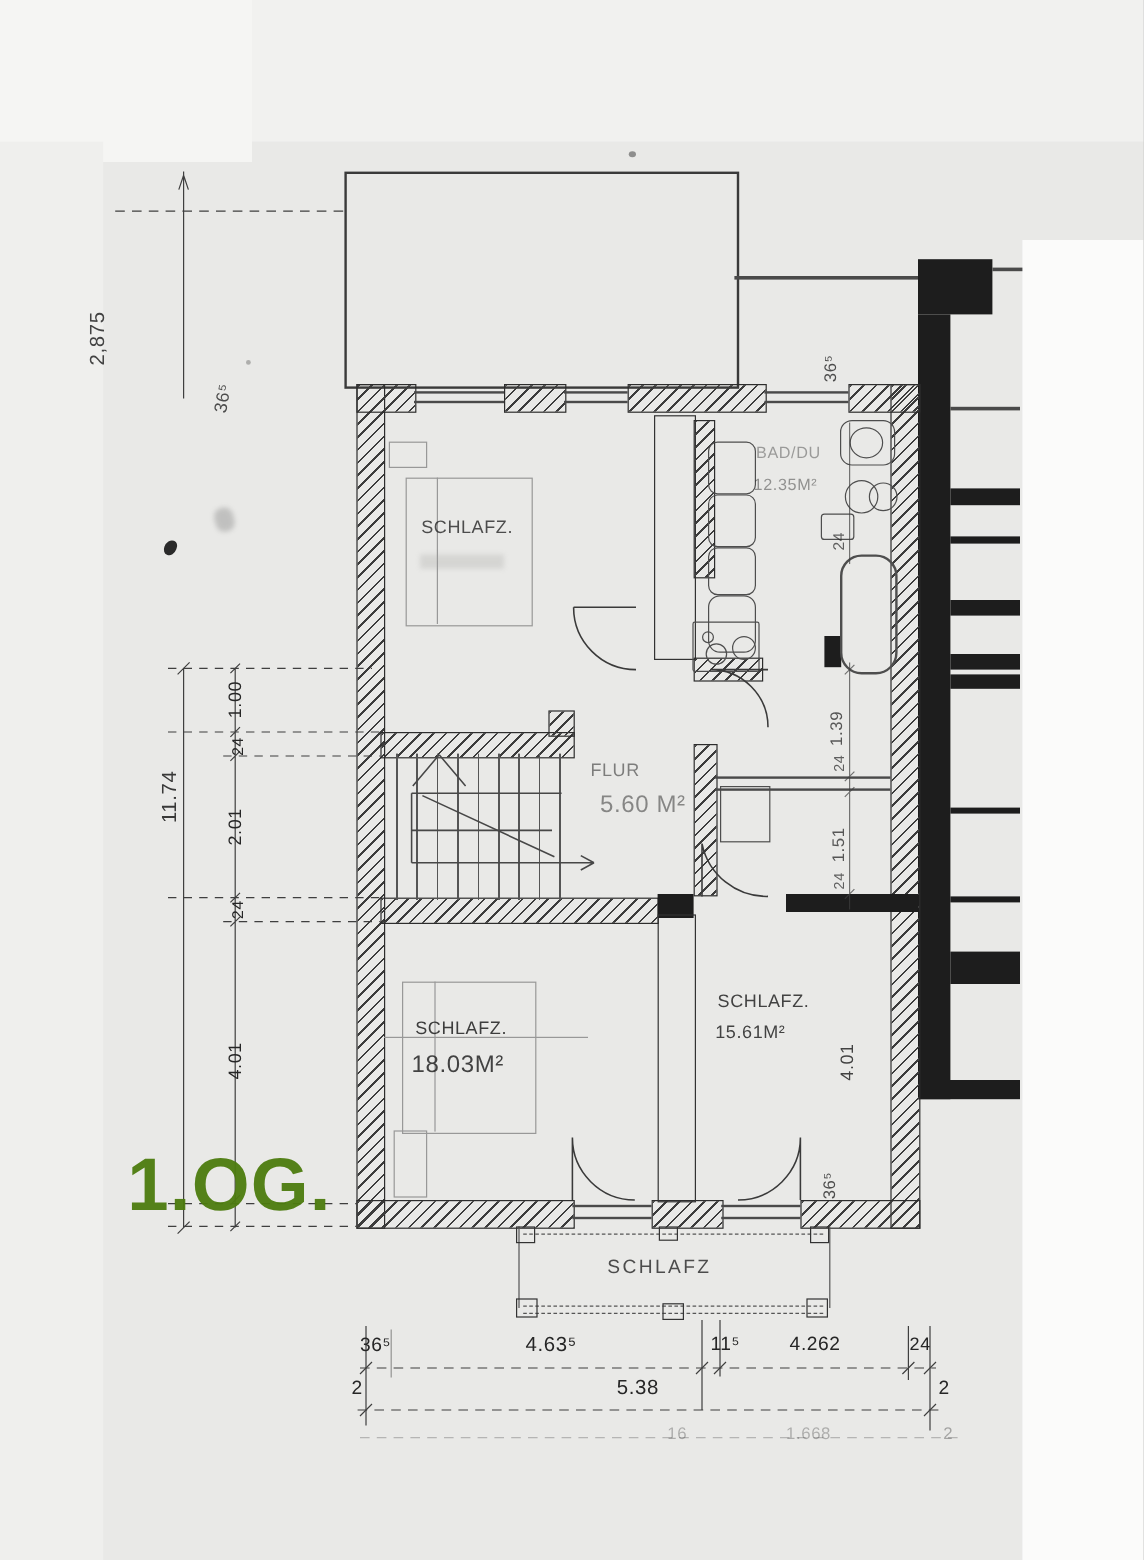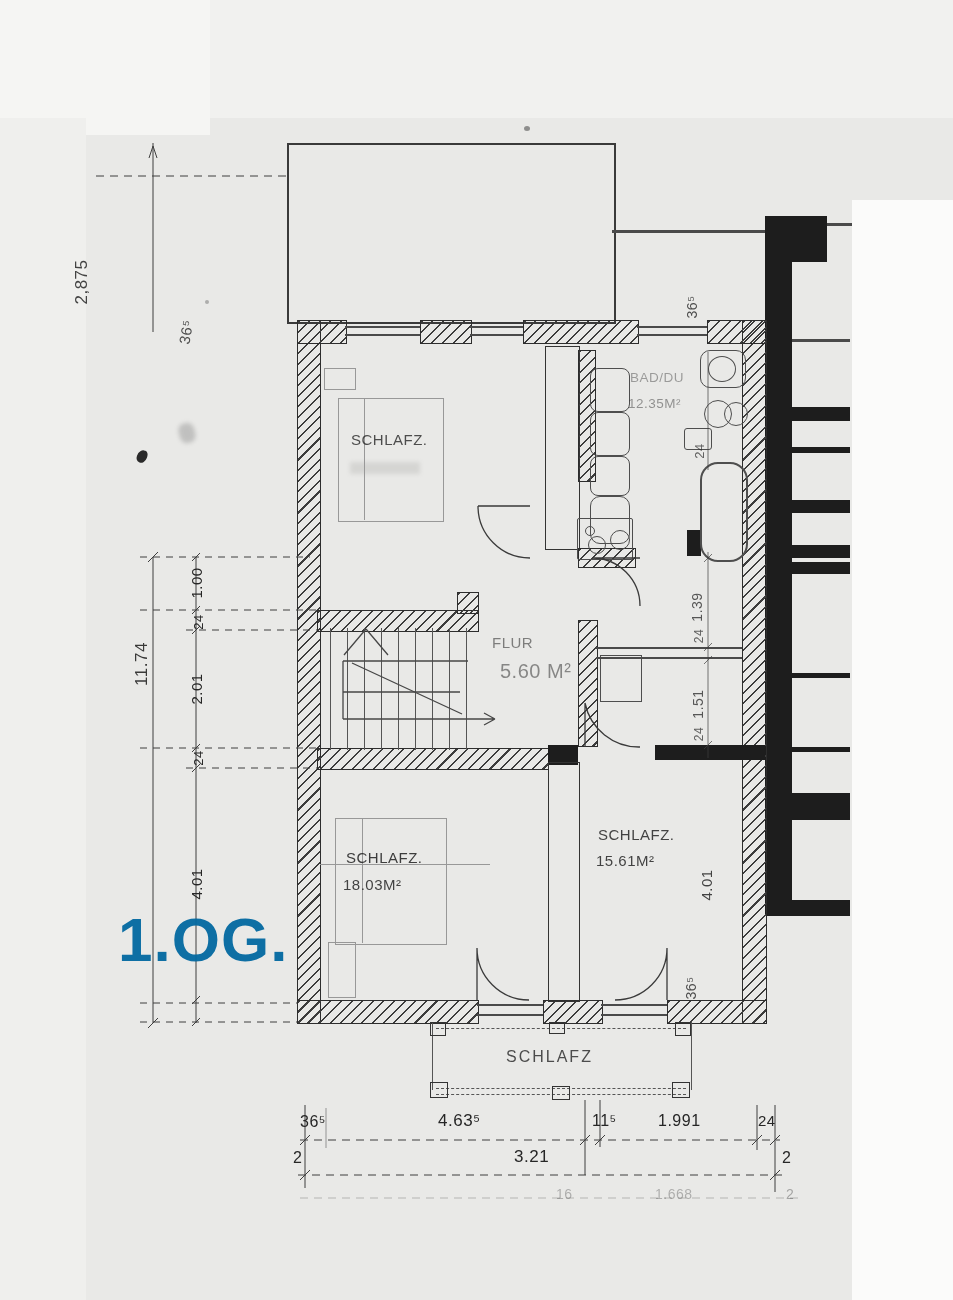--- a/index.html
+++ b/index.html
@@ -148,26 +148,26 @@
     </g>
   </svg>
 
   <div class="lbl" style="left:351px;top:431px;font-size:15px;opacity:.8;">SCHLAFZ.</div>
   <div class="abs" style="left:350px;top:462px;width:70px;height:12px;background:#9b9b98;opacity:.25;filter:blur(2px);"></div>
   <div class="lbl" style="left:630px;top:370px;font-size:13.5px;opacity:.4;">BAD/DU</div>
   <div class="lbl" style="left:628px;top:396px;font-size:13.5px;opacity:.45;">12.35M²</div>
   <div class="lbl" style="left:492px;top:634px;font-size:15px;opacity:.55;">FLUR</div>
   <div class="lbl" style="left:500px;top:660px;font-size:20px;opacity:.5;">5.60 M²</div>
   <div class="lbl" style="left:346px;top:849px;font-size:15px;opacity:.88;">SCHLAFZ.</div>
-  <div class="lbl" style="left:343px;top:876px;font-size:15px;opacity:.85;">18.03M²</div>
+  <div class="lbl" style="left:343px;top:876px;font-size:20px;opacity:.85;">18.03M²</div>
   <div class="lbl" style="left:598px;top:826px;font-size:15px;opacity:.85;">SCHLAFZ.</div>
   <div class="lbl" style="left:596px;top:852px;font-size:15px;opacity:.85;">15.61M²</div>
   <div class="lbl" style="left:506px;top:1048px;font-size:16px;opacity:.8;letter-spacing:2px;">SCHLAFZ</div>
 
-  <div class="lbl" style="left:106px;top:904px;font-size:62px;font-weight:800;letter-spacing:1px;color:#0369a1;opacity:.95;margin-left:12px;">1.OG.</div>
+  <div class="lbl" style="left:106px;top:952px;font-size:62px;font-weight:800;letter-spacing:1px;color:#4d7c0f;opacity:.95;">1.OG.</div>
 
   <div class="rlbl" style="left:82px;top:282px;font-size:17px;opacity:.85;">2,875</div>
   <div class="rlbl" style="left:186px;top:332px;font-size:15px;opacity:.8;transform:translate(-50%,-50%) rotate(-80deg);">36⁵</div>
   <div class="rlbl" style="left:142px;top:664px;font-size:17px;opacity:.9;">11.74</div>
   <div class="rlbl" style="left:196px;top:583px;font-size:15px;">1.00</div>
   <div class="rlbl" style="left:198px;top:622px;font-size:13px;">24</div>
   <div class="rlbl" style="left:196px;top:689px;font-size:15px;">2.01</div>
   <div class="rlbl" style="left:198px;top:758px;font-size:13px;">24</div>
   <div class="rlbl" style="left:196px;top:884px;font-size:15px;">4.01</div>
 
@@ -176,24 +176,24 @@
   <div class="rlbl" style="left:697px;top:607px;font-size:14px;opacity:.75;">1.39</div>
   <div class="rlbl" style="left:699px;top:636px;font-size:12px;opacity:.7;">24</div>
   <div class="rlbl" style="left:698px;top:704px;font-size:14px;opacity:.75;">1.51</div>
   <div class="rlbl" style="left:699px;top:734px;font-size:12px;opacity:.7;">24</div>
   <div class="rlbl" style="left:706px;top:885px;font-size:15px;opacity:.85;">4.01</div>
   <div class="rlbl" style="left:691px;top:988px;font-size:14px;opacity:.8;">36⁵</div>
 
   <div class="lbl" style="left:300px;top:1113px;font-size:16px;">36⁵</div>
   <div class="lbl" style="left:438px;top:1111px;font-size:17px;">4.63⁵</div>
   <div class="lbl" style="left:592px;top:1112px;font-size:16px;">11⁵</div>
-  <div class="lbl" style="left:658px;top:1112px;font-size:16px;">1.991</div>
+  <div class="lbl" style="left:658px;top:1112px;font-size:16px;">4.262</div>
   <div class="lbl" style="left:758px;top:1112px;font-size:15px;">24</div>
   <div class="lbl" style="left:293px;top:1149px;font-size:16px;">2</div>
-  <div class="lbl" style="left:514px;top:1147px;font-size:17px;">3.21</div>
+  <div class="lbl" style="left:514px;top:1147px;font-size:17px;">5.38</div>
   <div class="lbl" style="left:782px;top:1149px;font-size:16px;">2</div>
   <div class="lbl" style="left:556px;top:1186px;font-size:14px;opacity:.3;">16</div>
   <div class="lbl" style="left:655px;top:1186px;font-size:14px;opacity:.3;">1.668</div>
   <div class="lbl" style="left:786px;top:1186px;font-size:14px;opacity:.35;">2</div>
 
   <div class="abs" style="left:137px;top:450px;width:10px;height:13px;background:#151515;border-radius:60% 40% 55% 45%;transform:rotate(20deg);opacity:.9;"></div>
   <div class="abs" style="left:524px;top:126px;width:6px;height:5px;background:#333;border-radius:50%;opacity:.5;"></div>
   <div class="abs" style="left:179px;top:423px;width:16px;height:20px;background:#777;border-radius:40%;filter:blur(2px);opacity:.35;transform:rotate(-15deg);"></div>
   <div class="abs" style="left:205px;top:300px;width:4px;height:4px;background:#555;border-radius:50%;opacity:.4;"></div>
 

